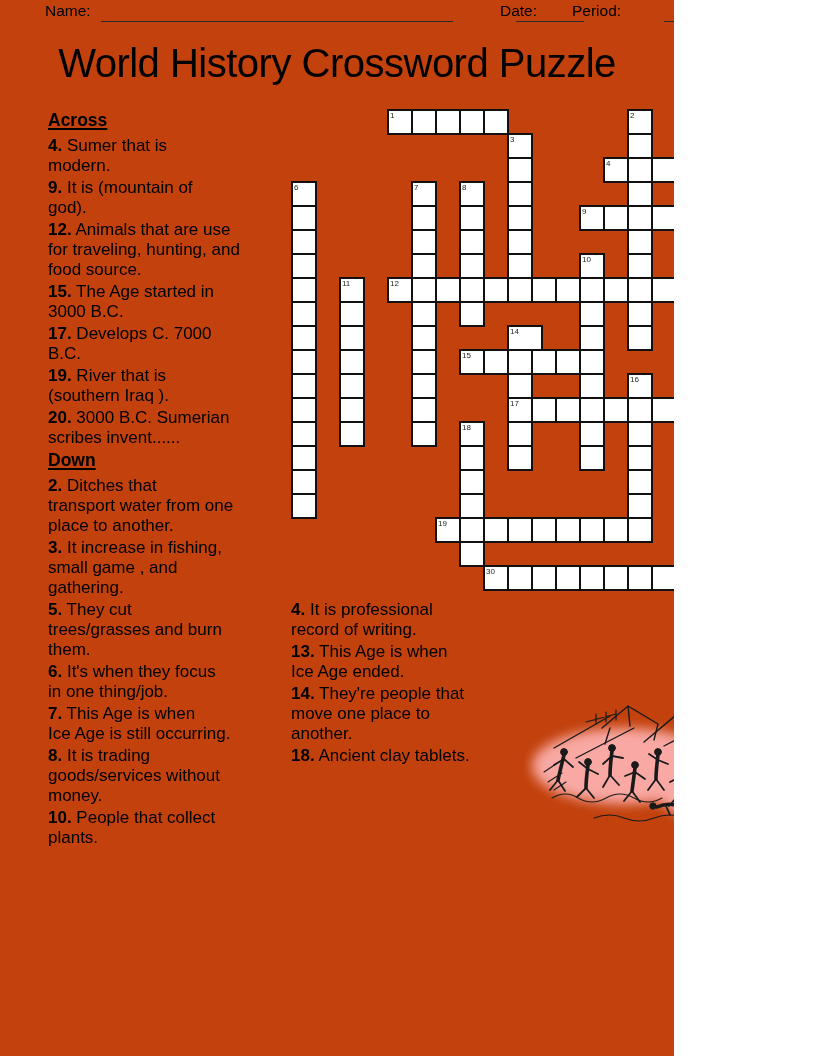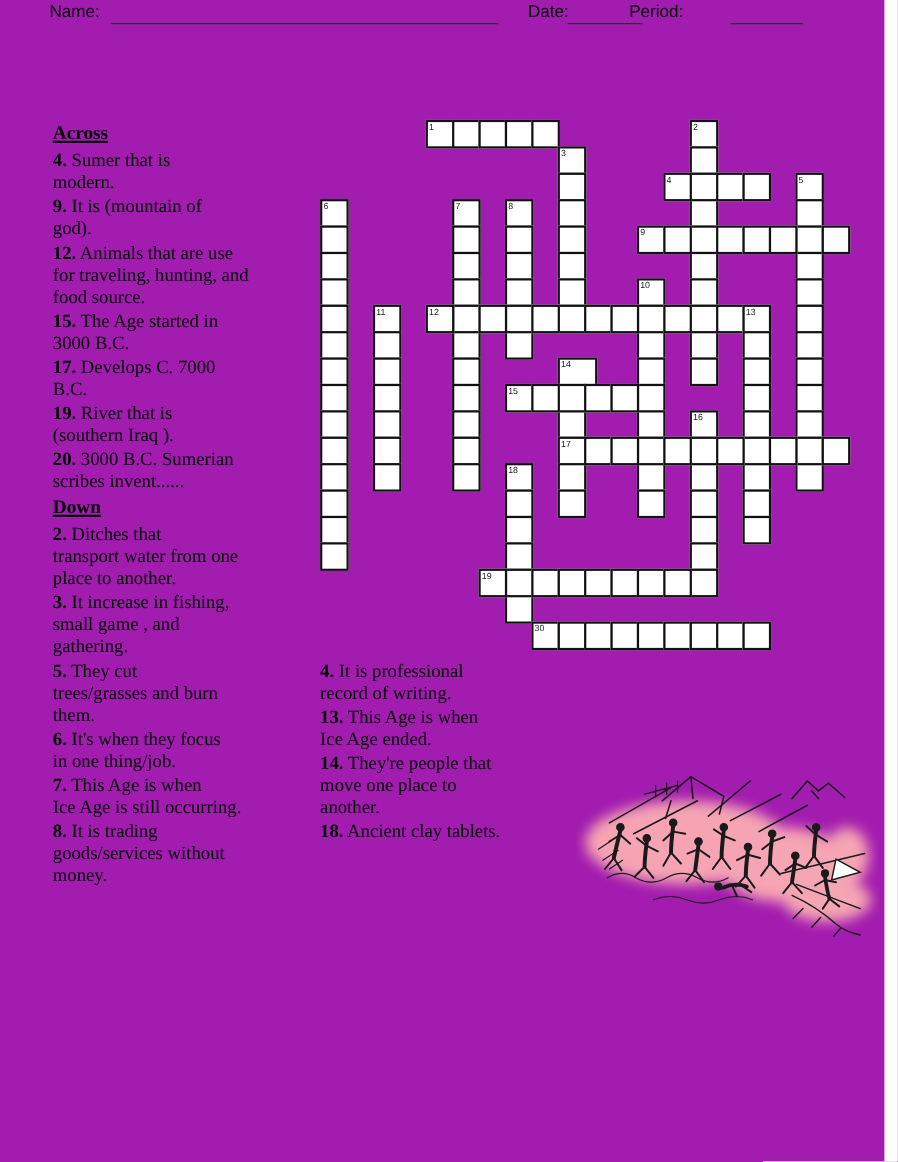--- a/index.html
+++ b/index.html
@@ -1,25 +1,25 @@
 <!DOCTYPE html>
 <html><head>
 <meta charset="utf-8">
 <style>
   html,body{margin:0;padding:0;background:#fff;}
-  .page{position:relative;width:804px;height:1056px;background:#a21caf;overflow:hidden;
+  .page{position:relative;width:674px;height:1056px;background:#c2410c;overflow:hidden;
         font-family:"Liberation Sans",sans-serif;color:#000;}
   
   .hlabel{position:absolute;top:2px;font-size:15.5px;white-space:nowrap;}
   .hline{position:absolute;top:4px;height:17px;border-bottom:1.7px solid #2b2b2b;}
   
   .title{position:absolute;left:0;top:41px;width:100%;margin:0;text-align:center;
          font-size:40px;font-weight:400;letter-spacing:-0.5px;}
   
-  .col{position:absolute;font-size:17px;line-height:20px;font-family:Liberation Serif, serif;}
+  .col{position:absolute;font-size:17px;line-height:20px;}
   .col1{left:48px;top:110px;width:245px;}
   .col2{left:291px;top:600px;width:252px;}
   .sec-head{font-size:17.5px;font-weight:bold;line-height:21px;margin:0 0 5px 0;}
   .sec-head span{text-decoration:underline;text-decoration-thickness:2px;text-underline-offset:2px;}
   .clue{margin:0 0 2px 0;white-space:pre-line;}
   .clue b{font-weight:bold;}
   
   .grid{position:absolute;left:292px;top:110px;width:482px;height:482px;}
   .cell{position:absolute;width:26px;height:26px;box-sizing:border-box;
         background:#fff;border:2px solid #111;}
@@ -28,26 +28,27 @@
   .illus{position:absolute;left:524px;top:686px;}
 </style>
 </head>
 <body>
 
 <div class="page">
 
   <div>
     <span class="hlabel" style="left:45px">Name:</span>
     <span class="hline" style="left:101px;width:352px"></span>
-    <span class="hlabel" style="left:480px">Date:</span>
+    <span class="hlabel" style="left:500px">Date:</span>
     <span class="hline" style="left:516px;width:68px"></span>
     <span class="hlabel" style="left:572px">Period:</span>
     <span class="hline" style="left:664px;width:66px"></span>
   </div>
 
+  <h1 class="title">World History Crossword Puzzle</h1>
 
   <div class="col col1">
     <div class="sec-head"><span>Across</span></div>
     <div id="across-list">
         <div class="clue"><b>4.</b> Sumer that is
 modern.</div>
         <div class="clue"><b>9.</b> It is (mountain of
 god).</div>
         <div class="clue"><b>12.</b> Animals that are use
 for traveling, hunting, and
@@ -72,20 +73,22 @@
         <div class="clue"><b>5.</b> They cut
 trees/grasses and burn
 them.</div>
         <div class="clue"><b>6.</b> It's when they focus
 in one thing/job.</div>
         <div class="clue"><b>7.</b> This Age is when
 Ice Age is still occurring.</div>
         <div class="clue"><b>8.</b> It is trading
 goods/services without
 money.</div>
+        <div class="clue"><b>10.</b> People that collect
+plants.</div>
       </div>
   </div>
 
   <div class="col col2" id="down-list-2">
       <div class="clue"><b>4.</b> It is professional
 record of writing.</div>
       <div class="clue"><b>13.</b> This Age is when
 Ice Age ended.</div>
       <div class="clue"><b>14.</b> They're people that
 move one place to

